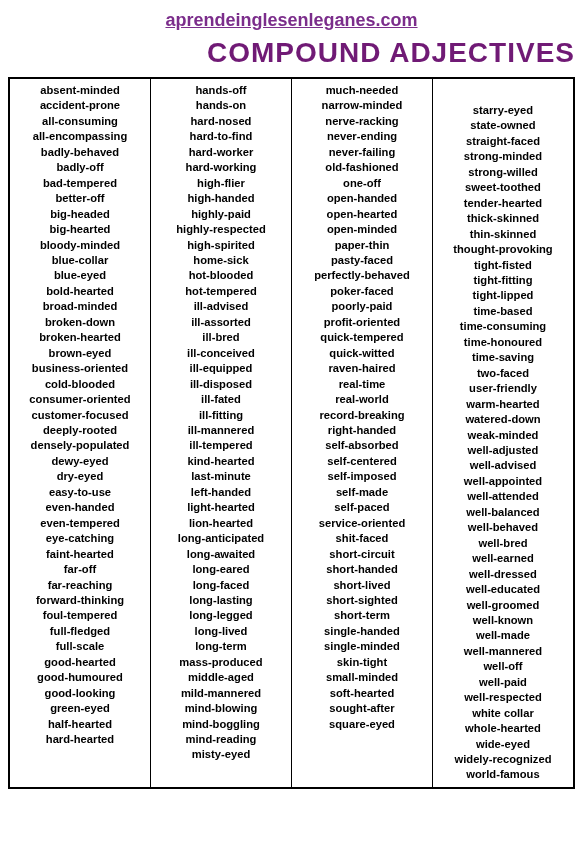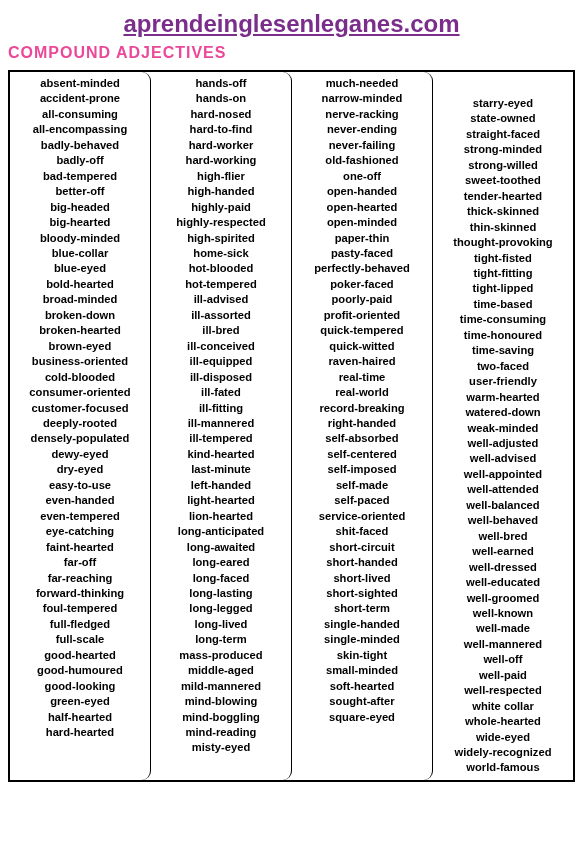--- a/index.html
+++ b/index.html
@@ -9,42 +9,41 @@
       background: #fff;
       font-family: Arial, sans-serif;
       padding: 10px 8px;
     }
     .site-title {
       text-align: center;
       margin-bottom: 6px;
     }
     .site-title a {
       color: #7b2d8b;
-      font-size: 24px;
+      font-size: 18px;
       font-weight: bold;
       text-decoration: underline;
     }
     .page-title {
-      text-align: left;
-      font-size: 16px;
+      text-align: right;
+      font-size: 28px;
       font-weight: 900;
       letter-spacing: 1px;
       margin-bottom: 8px;
-      color: #ec4899;
+      color: #701a75;
     }
     .columns-container {
       display: flex;
       border: 2px solid #000;
       width: 100%;
     }
     .col {
       flex: 1;
       border-right: 1px solid #000;
       padding: 4px 3px;
-      border-radius: 9px;
     }
     .col:last-child {
       border-right: none;
       margin-top: 20px;
     }
     .word {
       display: block;
       font-size: 11.2px;
       font-weight: bold;
       line-height: 1.38;

